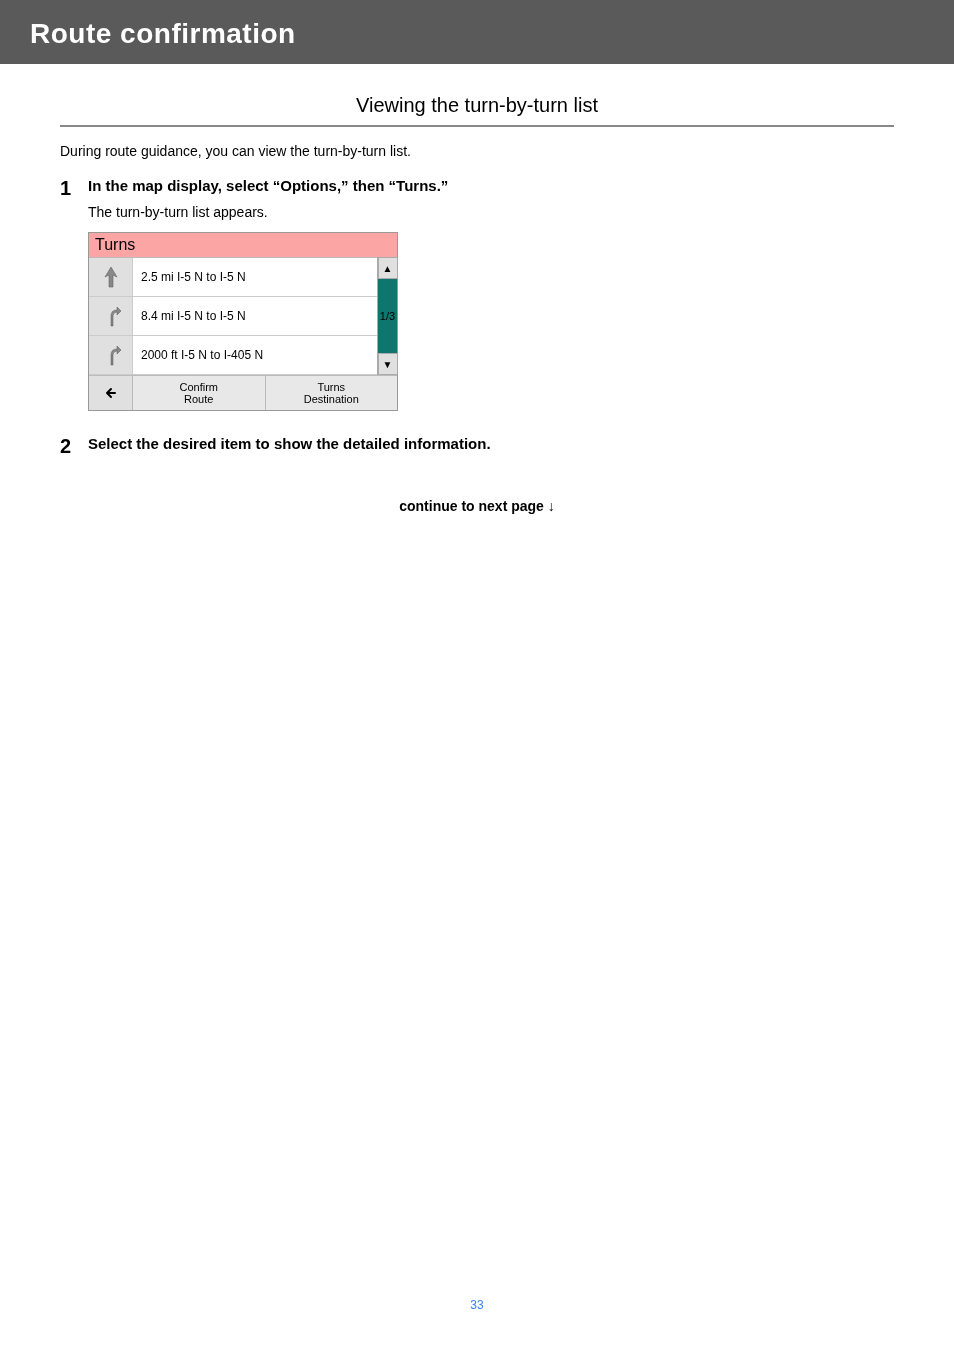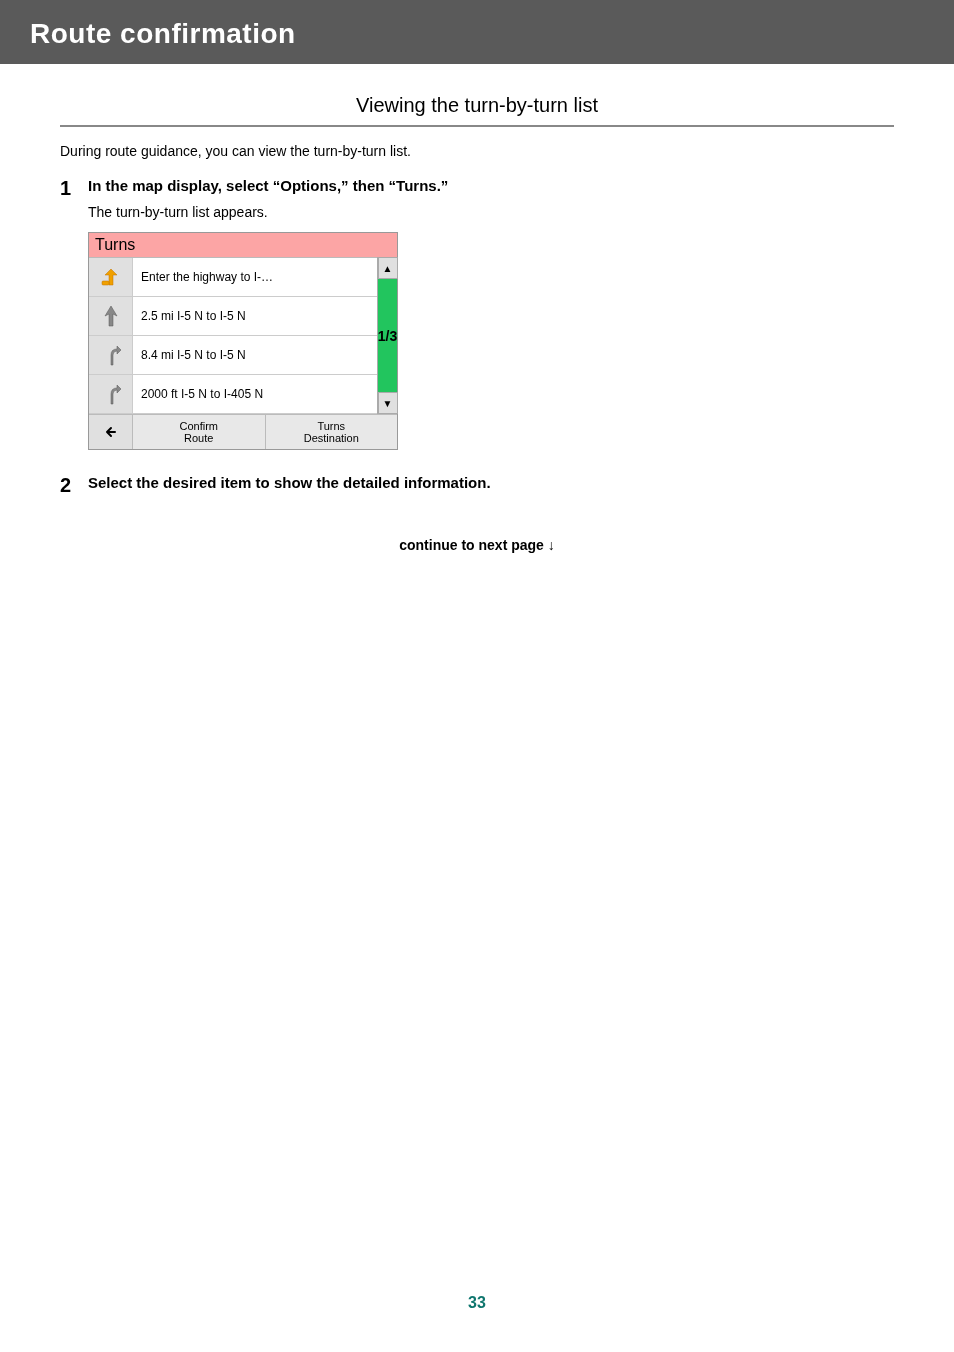--- a/index.html
+++ b/index.html
@@ -131,29 +131,28 @@
       height: 22px;
       background: #e0e0e0;
       border: 1px solid #aaa;
       display: flex;
       align-items: center;
       justify-content: center;
       font-size: 10px;
       cursor: pointer;
     }
     .scroll-page-indicator {
-      font-size: 14px;
+      font-size: 11px;
       color: #000;
       flex: 1;
       display: flex;
       align-items: center;
       justify-content: center;
-      background: #22c55e;
+      background: #0f766e;
       width: 100%;
-      font-weight: bold;
     }
 
     
     .turns-footer {
       display: flex;
       align-items: center;
       border-top: 1px solid #bbb;
       background: #0c4a6e;
       min-height: 34px;
     }
@@ -190,23 +189,23 @@
       color: #000;
       margin-top: 40px;
     }
 
     
     .page-number {
       position: absolute;
       bottom: 40px;
       left: 50%;
       transform: translateX(-50%);
-      font-size: 16px;
-      font-weight: bold;
-      color: #0f766e;
+      font-size: 12px;
+      font-weight: normal;
+      color: #3b82f6;
     }
 
     
   </style>
 </head>
 <body>
 
 <div class="header-bar">
   <h1>Route confirmation</h1>
 </div>
@@ -225,32 +224,20 @@
       <span class="step-title">In the map display, select “Options,” then “Turns.”</span>
     </div>
     <div class="step-subtitle">The turn-by-turn list appears.</div>
 
     <div class="turns-dialog">
       <div class="turns-dialog-title">Turns</div>
 
       <div style="display:flex;">
         <div class="turns-rows" style="flex:1;">
 
-          <div class="turns-row">
-            <div class="turns-icon">
-
-              <svg width="28" height="28" viewBox="0 0 28 28">
-
-                <polygon points="14,6 20,12 16,12 16,22 12,22 12,12 8,12" fill="#f0a000" stroke="#c07000" stroke-width="0.5"></polygon>
-
-                <rect x="5" y="18" width="7" height="4" rx="1" fill="#f0a000" stroke="#c07000" stroke-width="0.5"></rect>
-              </svg>
-            </div>
-            <div class="turns-row-text">Enter the highway to I-…</div>
-          </div>
 
           <div class="turns-row">
             <div class="turns-icon">
               <svg width="28" height="28" viewBox="0 0 28 28">
 
                 <polygon points="14,4 20,14 16,12 16,24 12,24 12,12 8,14" fill="#888" stroke="#555" stroke-width="0.5"></polygon>
 
               </svg>
             </div>
             <div class="turns-row-text">2.5 mi   I-5 N to I-5 N</div>

